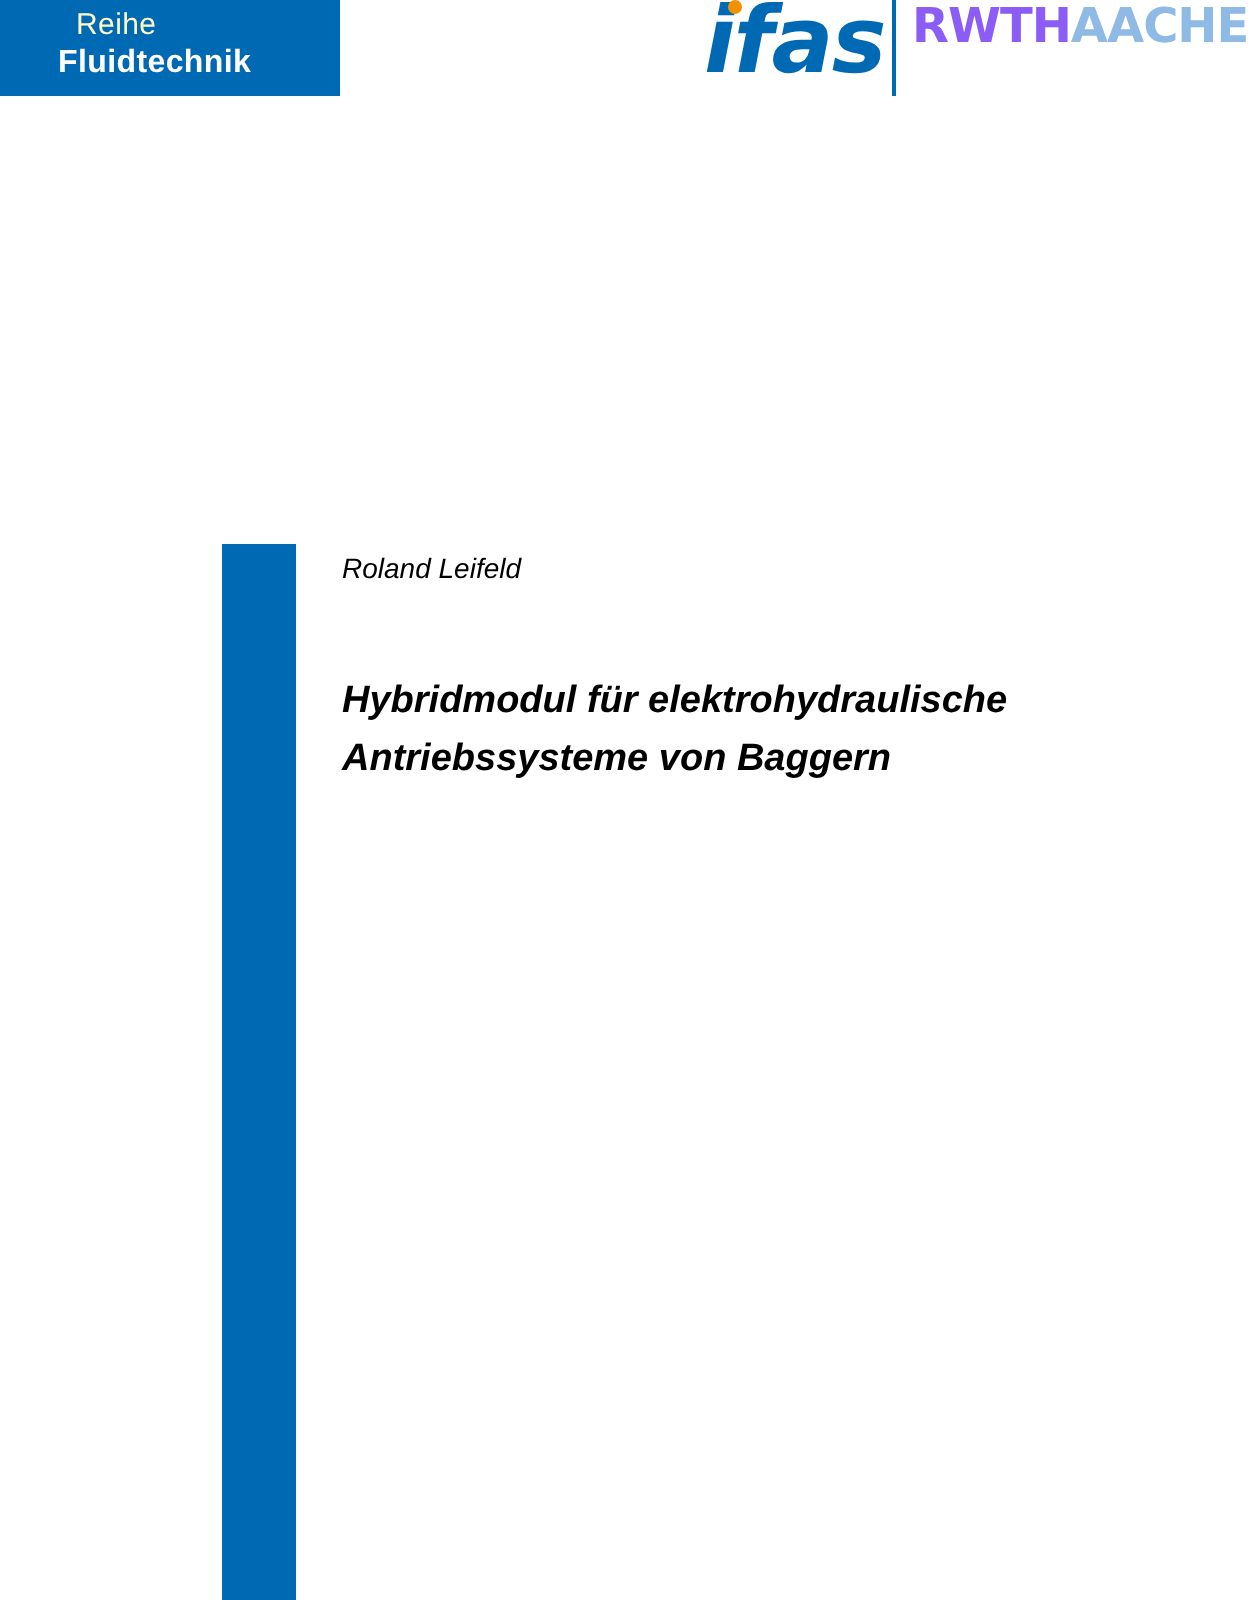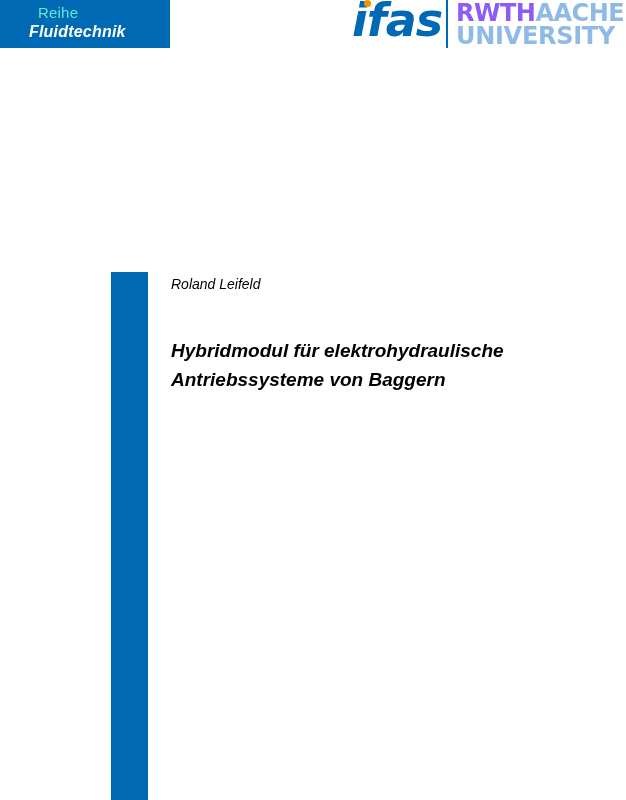--- a/index.html
+++ b/index.html
@@ -34,34 +34,33 @@
     left: 0;
     top: 0;
     width: 170px;
     height: 48px;
     background: #0069b4;
   }
   .series-line1 {
     position: absolute;
     left: 38px;
     top: 4px;
-    color: #5eead4;
+    color: #fef9c3;
     font-size: 15px;
     font-weight: normal;
     letter-spacing: 0.2px;
     white-space: nowrap;
   }
   .series-line2 {
     position: absolute;
     left: 29px;
     top: 23px;
     color: #ffffff;
     font-size: 16px;
     font-weight: bold;
-    font-style: italic;
     letter-spacing: 0.2px;
     white-space: nowrap;
   }
 
   
   .ifas-logo {
     position: absolute;
     left: 352px;
     top: -2px;
     width: 86px;
@@ -179,21 +178,20 @@
 
     <div class="ifas-logo">
       <div class="ifas-text">ifas</div>
       <div class="ifas-dot"></div>
     </div>
 
     <div class="logo-divider"></div>
 
     <div class="rwth-logo">
       <div class="rwth-line1"><span class="rwth-strong">RWTH</span><span class="rwth-light">AACHEN</span></div>
-      <div class="rwth-line2">UNIVERSITY</div>
     </div>
 
   </div>
 
   <div class="vertical-bar"></div>
 
   <div class="author">Roland Leifeld</div>
 
   <div class="title">Hybridmodul für elektrohydraulische Antriebssysteme von Baggern</div>
 

